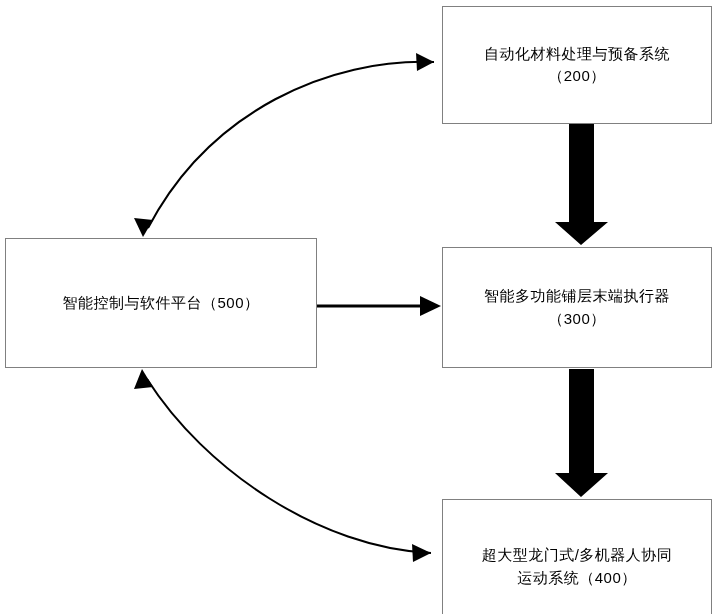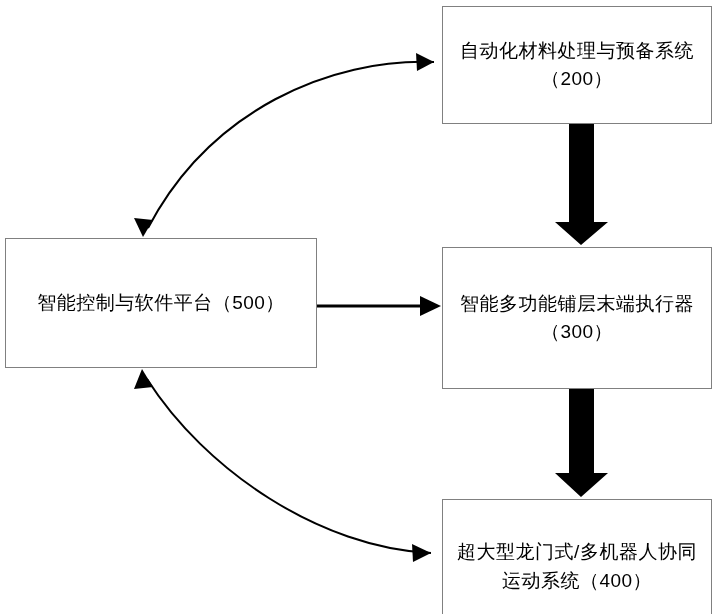--- a/index.html
+++ b/index.html
@@ -20,32 +20,32 @@
   .node {
     position: absolute;
     box-sizing: border-box;
     border: 1px solid #808080;
     background: #ffffff;
     display: flex;
     align-items: center;
     justify-content: center;
     text-align: center;
     color: #000000;
-    font-size: 19px;
+    font-size: 15px;
     line-height: 1.5;
     letter-spacing: 0.5px;
     font-family: "Liberation Sans", sans-serif;
   }
   .node-label {
     display: block;
     padding: 0 10px;
     white-space: pre-line;
   }
   #node-200 { left: 442px; top: 6px;   width: 270px; height: 118px; }
-  #node-300 { left: 442px; top: 247px; width: 270px; height: 142px; justify-content: center; }
+  #node-300 { left: 442px; top: 247px; width: 270px; height: 121px; justify-content: center; }
   #node-400 { left: 442px; top: 499px; width: 270px; height: 135px; justify-content: center; }
   #node-500 { left: 5px;   top: 238px; width: 312px; height: 130px; }
 
   #edges {
     position: absolute;
     left: 0; top: 0;
     width: 722px;
     height: 614px;
     pointer-events: none;
   }

